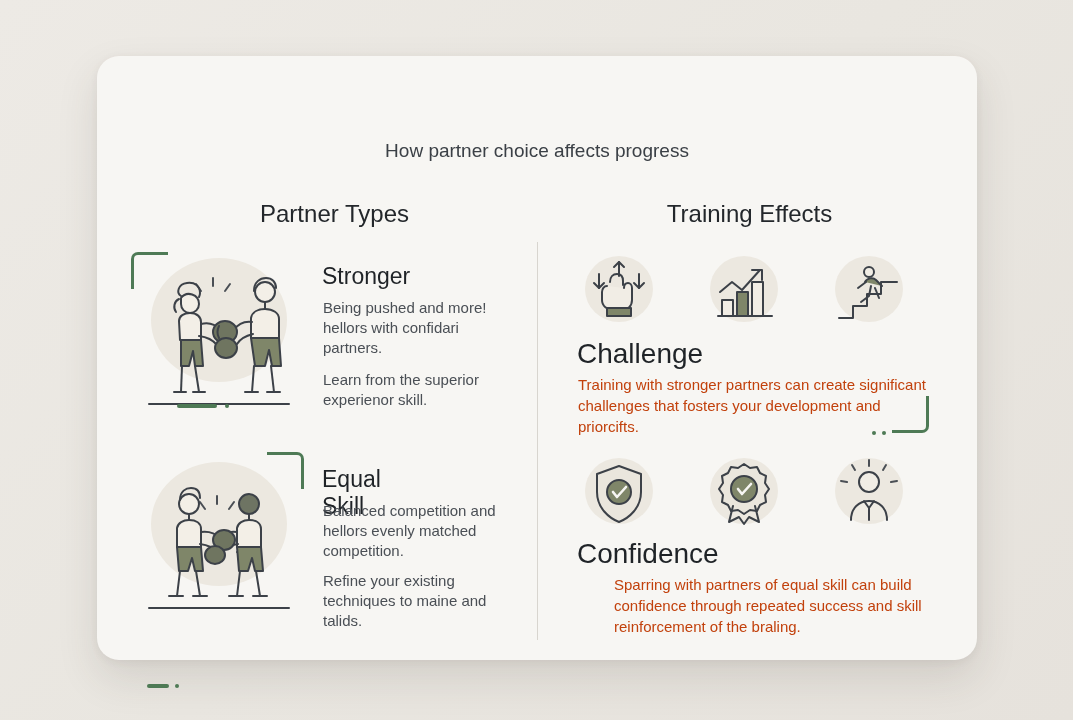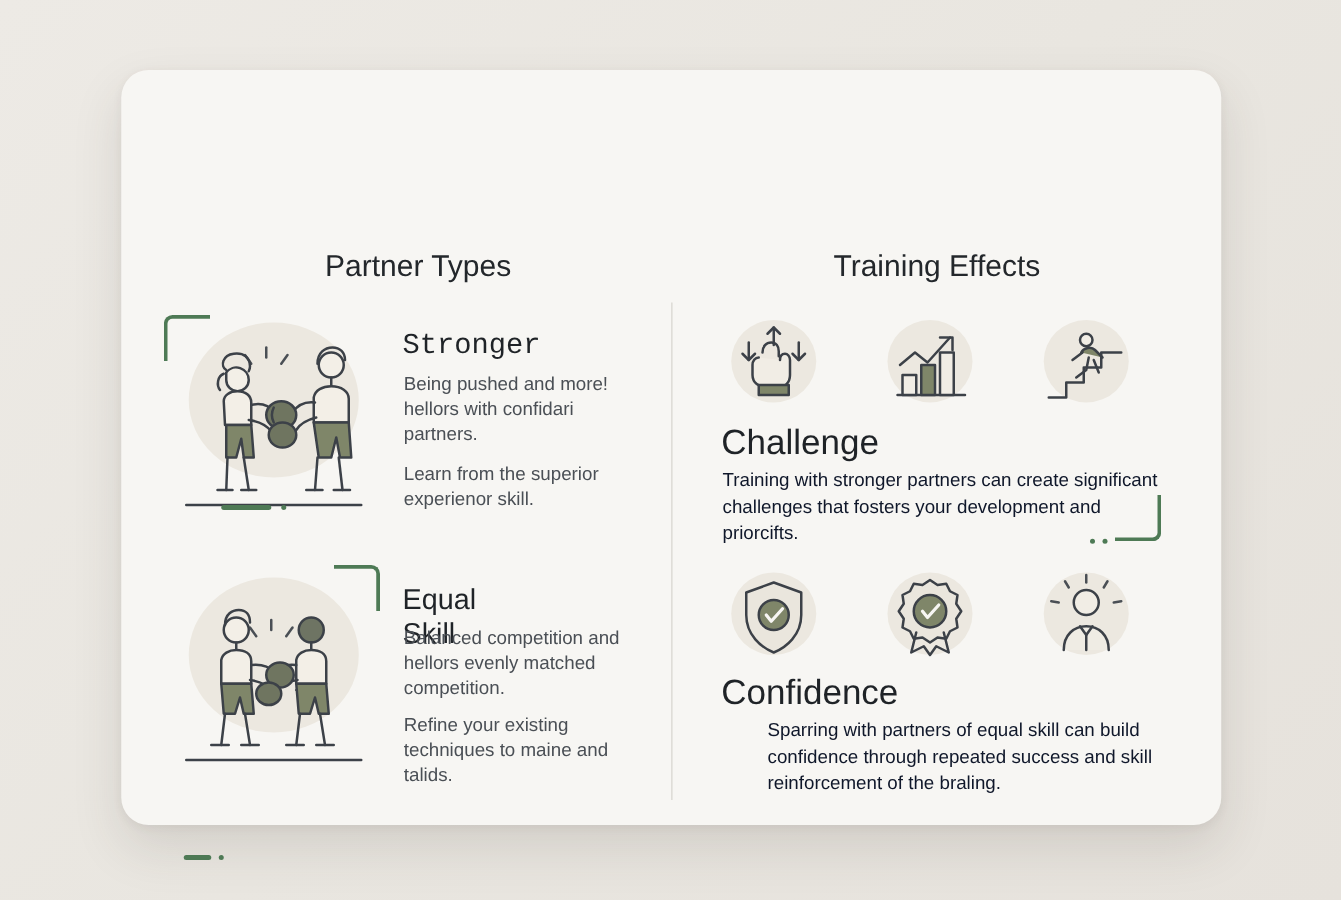--- a/index.html
+++ b/index.html
@@ -138,30 +138,31 @@
   }
   .sec-title {
     position: absolute;
     font-size: 28px;
     color: #1f2327;
   }
   .sec-p {
     position: absolute;
     font-size: 15px;
     line-height: 21px;
-    color: #0f172a;
+    color: #c2410c;
     width: 360px;
   }
 </style>
 </head>
 <body>
 
 <div id="stage">
   <div id="card">
 
+    <div class="subtitle">How partner choice affects progress</div>
 
     <div class="col-head" id="head-right">Training Effects</div>
     <div class="col-head" id="head-left">Partner Types</div>
 
     <div class="divider"></div>
 
     <div class="entry">
       <div class="ill-wrap" style="left:32px; top:196px;">
         <div class="ill-blob"></div>
         <svg class="ill-svg" width="175" height="160" viewBox="0 0 175 160">
@@ -203,21 +204,21 @@
             <path d="M90 74 c-2 4 -2 8 0 12"></path>
 
             <line x1="20" y1="152" x2="160" y2="152" stroke="#3c4148"></line>
           </g>
         </svg>
         <div class="bracket tl" style="left:2px; top:0px;"></div>
         <div class="dash" style="left:48px; top:152px; width:40px;"></div>
         <div class="dot" style="left:96px; top:152px;"></div>
       </div>
 
-      <div class="entry-title" style="left:225px; top:207px;font-family:Liberation Mono, monospace;">Stronger</div>
+      <div class="entry-title" style="left:225px; top:207px;">Stronger</div>
       <div class="entry-p" style="left:226px; top:242px;">Being pushed and more! hellors with confidari partners.</div>
       <div class="entry-p" style="left:226px; top:314px;">Learn from the superior experienor skill.</div>
     </div>
 
     <div class="entry">
       <div class="ill-wrap" style="left:32px; top:400px;">
         <div class="ill-blob"></div>
         <svg class="ill-svg" width="175" height="160" viewBox="0 0 175 160">
           <g fill="none" stroke="#3c4148" stroke-width="2" stroke-linecap="round" stroke-linejoin="round">
             <g stroke="#4a4f55" stroke-width="2">

